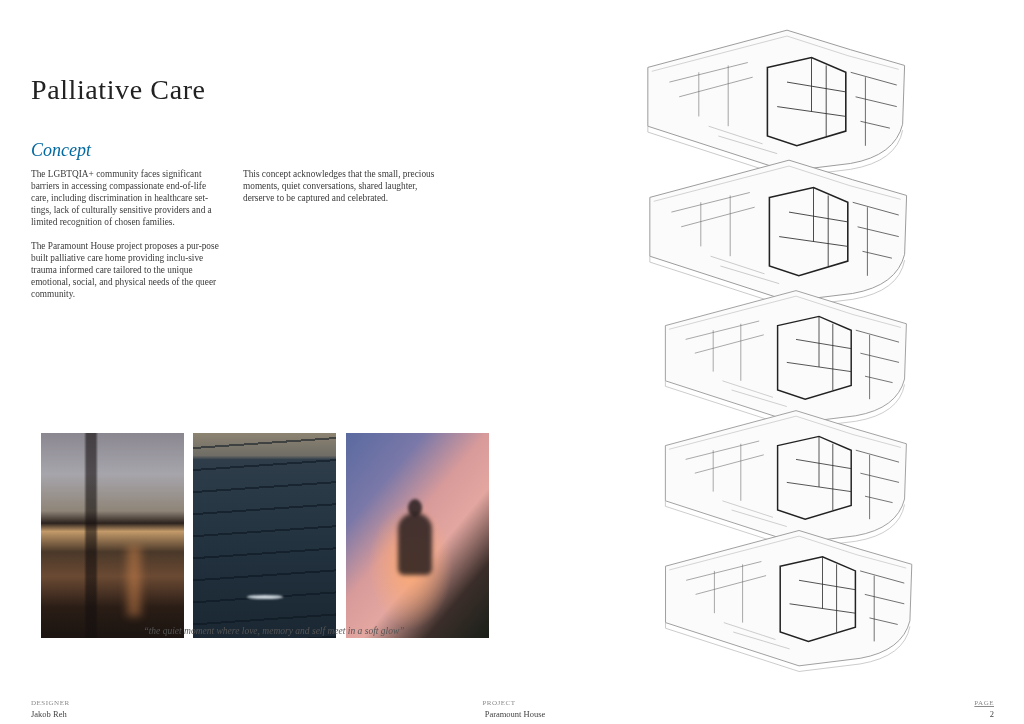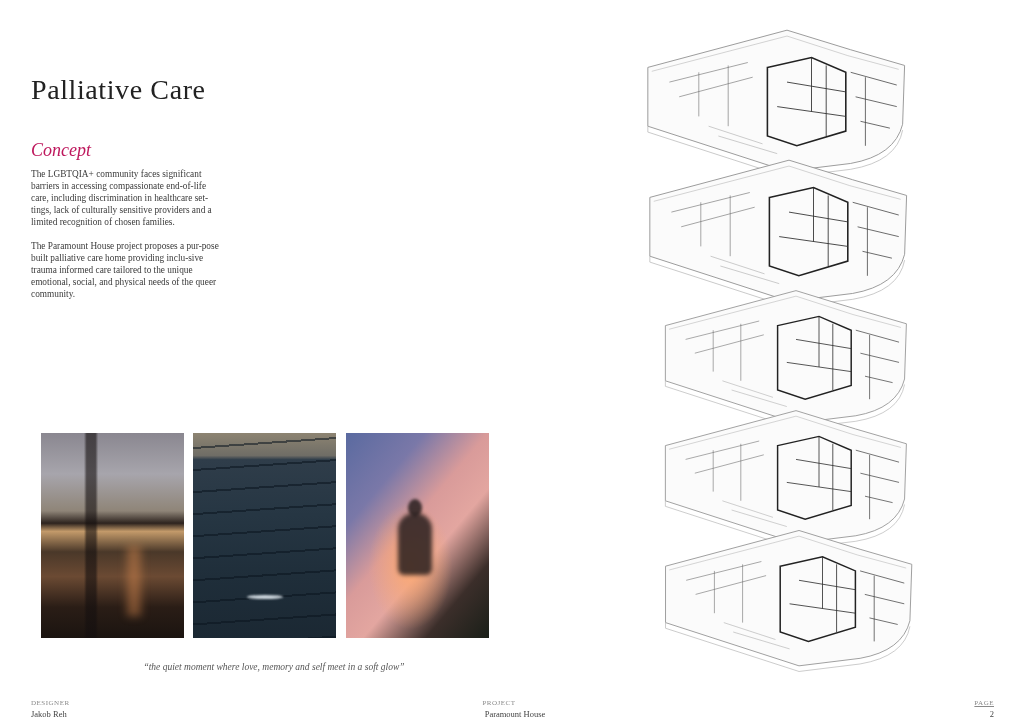--- a/index.html
+++ b/index.html
@@ -6,21 +6,21 @@
   body {
     width:1024px; height:724px; background:#ffffff; position:relative; overflow:hidden;
     font-family:"Liberation Serif","DejaVu Serif",serif; color:#2a2a2a;
   }
   .title {
     position:absolute; left:31px; top:74px; font-size:28px; letter-spacing:0.6px;
     font-weight:normal; color:#222; margin:0;
   }
   .subtitle {
     position:absolute; left:31px; top:140px; font-size:18px; font-style:italic;
-    font-weight:normal; color:#be185d; margin:0;
+    font-weight:normal; color:#0369a1; margin:0;
   }
   .col {
     position:absolute; top:168px; width:195px; font-size:9.3px; line-height:12px; color:#3a3a3a;
   }
   .col p { margin:0 0 12px 0; }
   .col1 { left:31px; }
   .col2 { left:243px; }
   .photos { position:absolute; left:41px; top:433px; width:448px; height:205px; }
   .photo { position:absolute; top:0; width:143px; height:205px; overflow:hidden; }
   .p1 { left:0;
@@ -36,38 +36,39 @@
   }
   .p2::after { content:""; position:absolute; left:38%; top:79%; width:36px; height:4px; background:#cfd8df; border-radius:50%; filter:blur(1px); }
   .p3 { left:305px;
     background:
       radial-gradient(ellipse 60px 90px at 45% 65%, rgba(255,170,110,0.9), rgba(0,0,0,0) 70%),
       linear-gradient(130deg, #5a6aa0 0%, #7a78a8 25%, #d99b9a 45%, #e3a6a0 60%, #3b2e2a 80%, #1a1f18 100%);
   }
   .p3 .figure { position:absolute; left:52px; top:80px; width:34px; height:62px; background:rgba(40,30,30,0.85); border-radius:16px 16px 6px 6px; filter:blur(2px); }
   .p3 .head { position:absolute; left:62px; top:66px; width:14px; height:18px; background:rgba(40,30,30,0.85); border-radius:50%; filter:blur(1.5px); }
   .caption {
-    position:absolute; left:0; width:548px; top:662px; text-align:center; font-size:9.5px;
+    position:absolute; left:0; width:548px; top:626px; text-align:center; font-size:9.5px;
     font-style:italic; color:#555;
   }
   .plans { position:absolute; left:640px; top:18px; width:280px; height:660px; }
   .footer-label { position:absolute; top:699px; font-size:7px; letter-spacing:0.5px; color:#8a8a8a; }
   .footer-value { position:absolute; top:709px; font-size:8.5px; color:#444; }
 </style>
 </head>
 <body>
 
 <h1 class="title">Palliative Care</h1>
 <h2 class="subtitle">Concept</h2>
 
 <div class="col col1">
   <p>The LGBTQIA+ community faces significant barriers in accessing compassionate end-of-life care, including discrimination in healthcare set-tings, lack of culturally sensitive providers and a limited recognition of chosen families.</p>
   <p>The Paramount House project proposes a pur-pose built palliative care home providing inclu-sive trauma informed care tailored to the unique emotional, social, and physical needs of the queer community.</p>
 </div>
 <div class="col col2">
+  <p>This concept acknowledges that the small, precious moments, quiet conversations, shared laughter, derserve to be captured and celebrated.</p>
 </div>
 
 <div class="photos">
   <div class="photo p1"></div>
   <div class="photo p2"></div>
   <div class="photo p3">
     <div class="head"></div>
     <div class="figure"></div>
   </div>
 </div>

